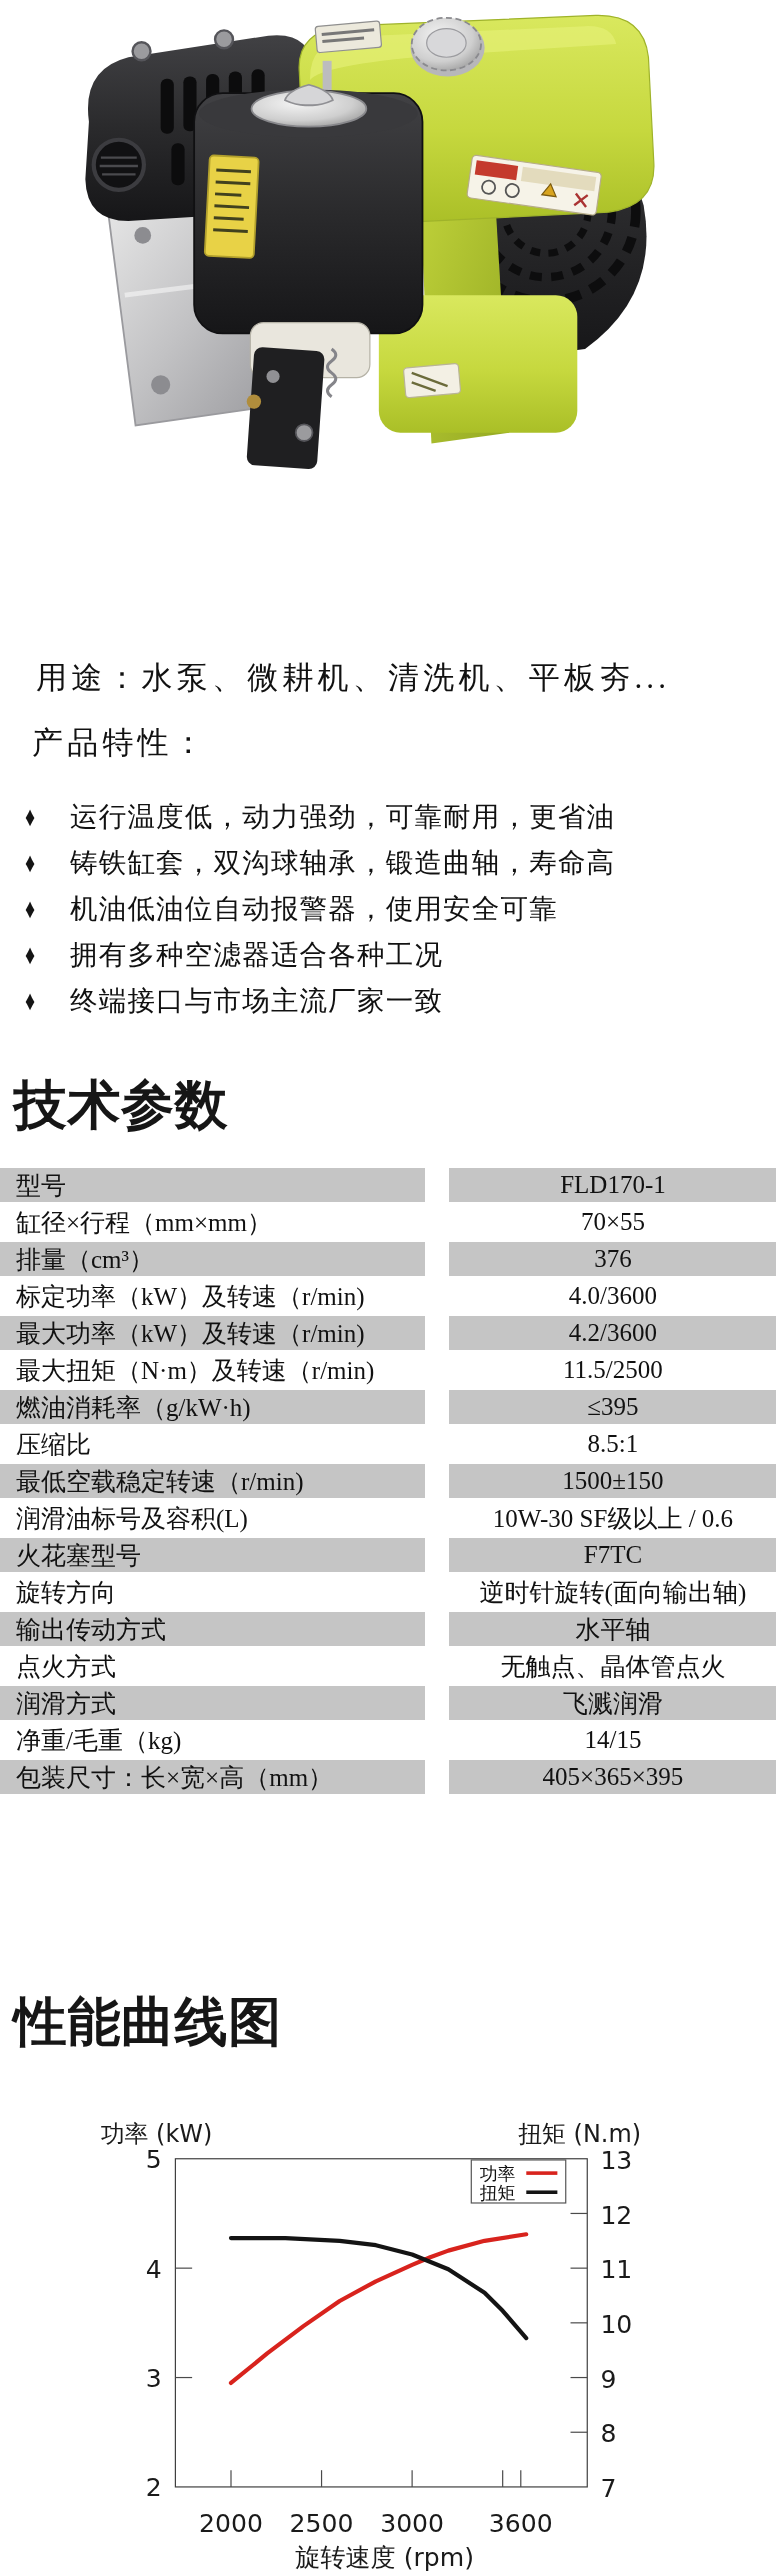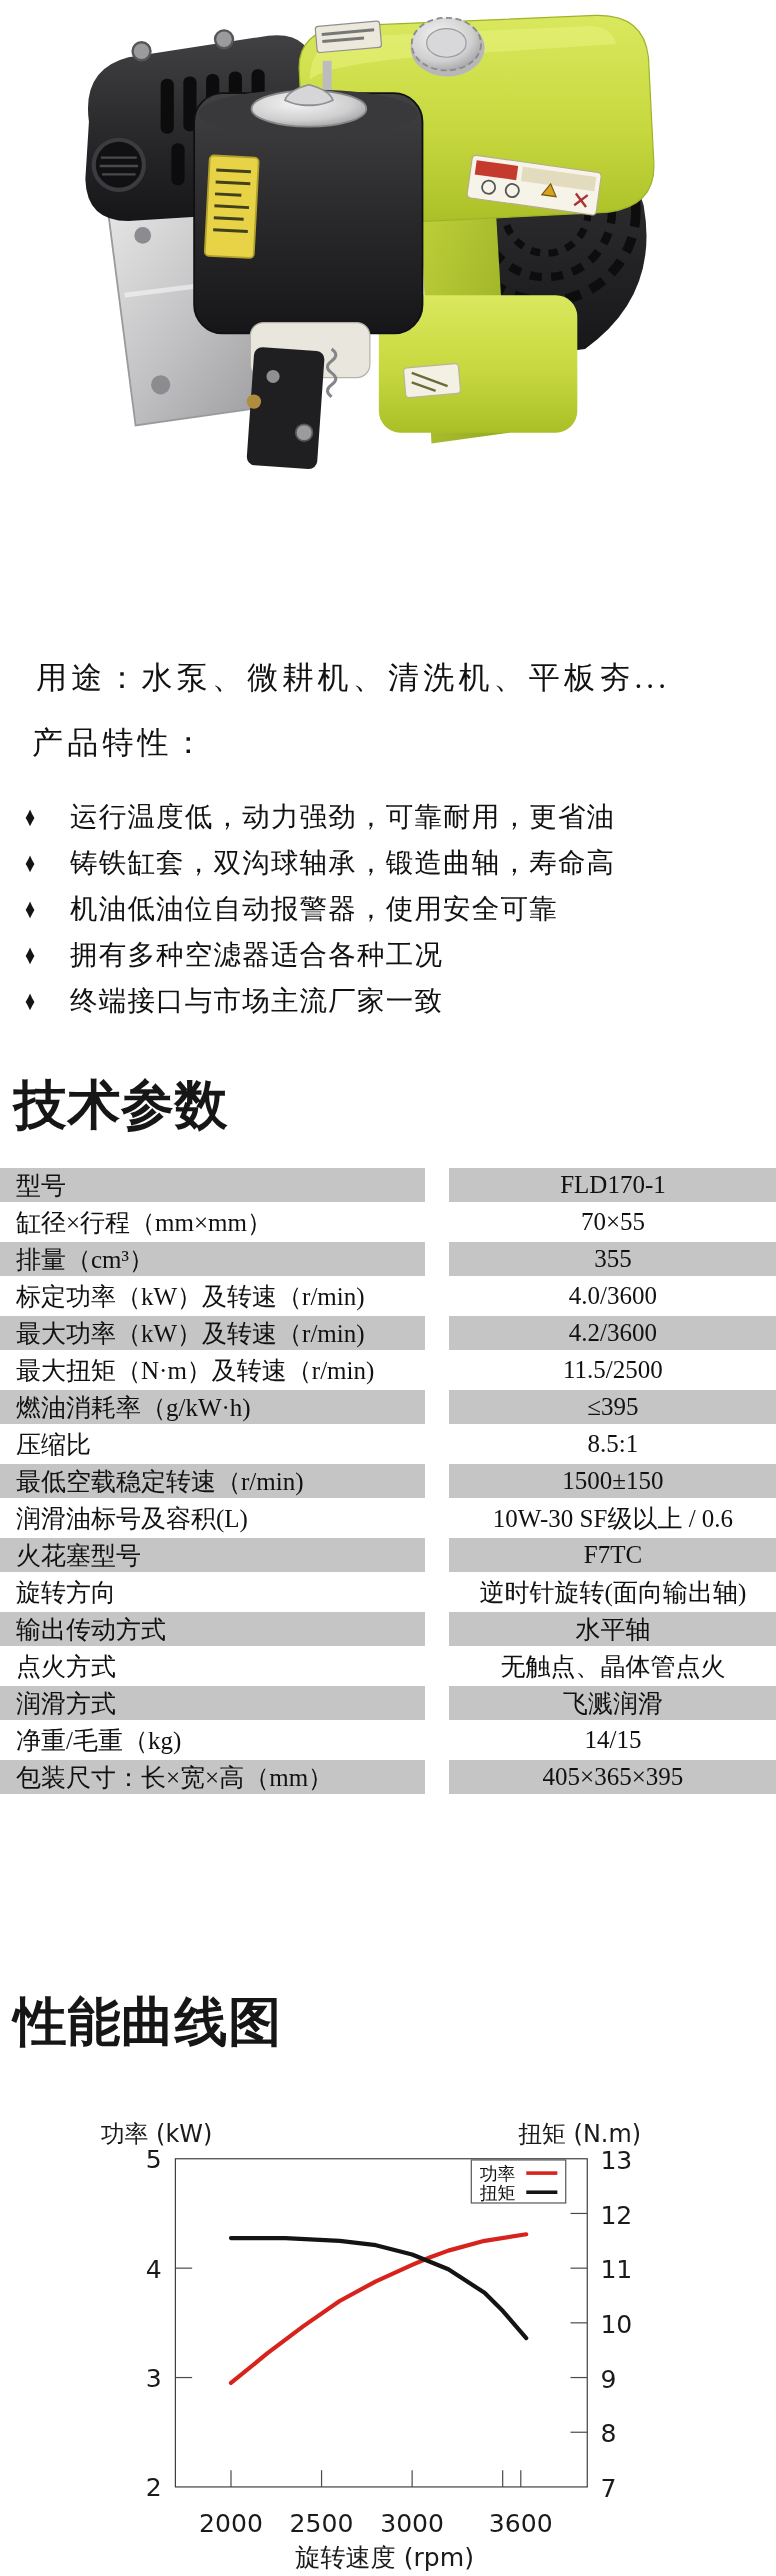--- a/index.html
+++ b/index.html
@@ -184,21 +184,21 @@
       <div class="srow gray">
         <div class="cell lcell">型号</div>
         <div class="cell rcell">FLD170-1</div>
       </div>
       <div class="srow">
         <div class="cell lcell">缸径×行程（mm×mm）</div>
         <div class="cell rcell">70×55</div>
       </div>
       <div class="srow gray">
         <div class="cell lcell">排量（cm³）</div>
-        <div class="cell rcell">355</div>
+        <div class="cell rcell">376</div>
       </div>
       <div class="srow">
         <div class="cell lcell">标定功率（kW）及转速（r/min)</div>
         <div class="cell rcell">4.0/3600</div>
       </div>
       <div class="srow gray">
         <div class="cell lcell">最大功率（kW）及转速（r/min)</div>
         <div class="cell rcell">4.2/3600</div>
       </div>
       <div class="srow">

